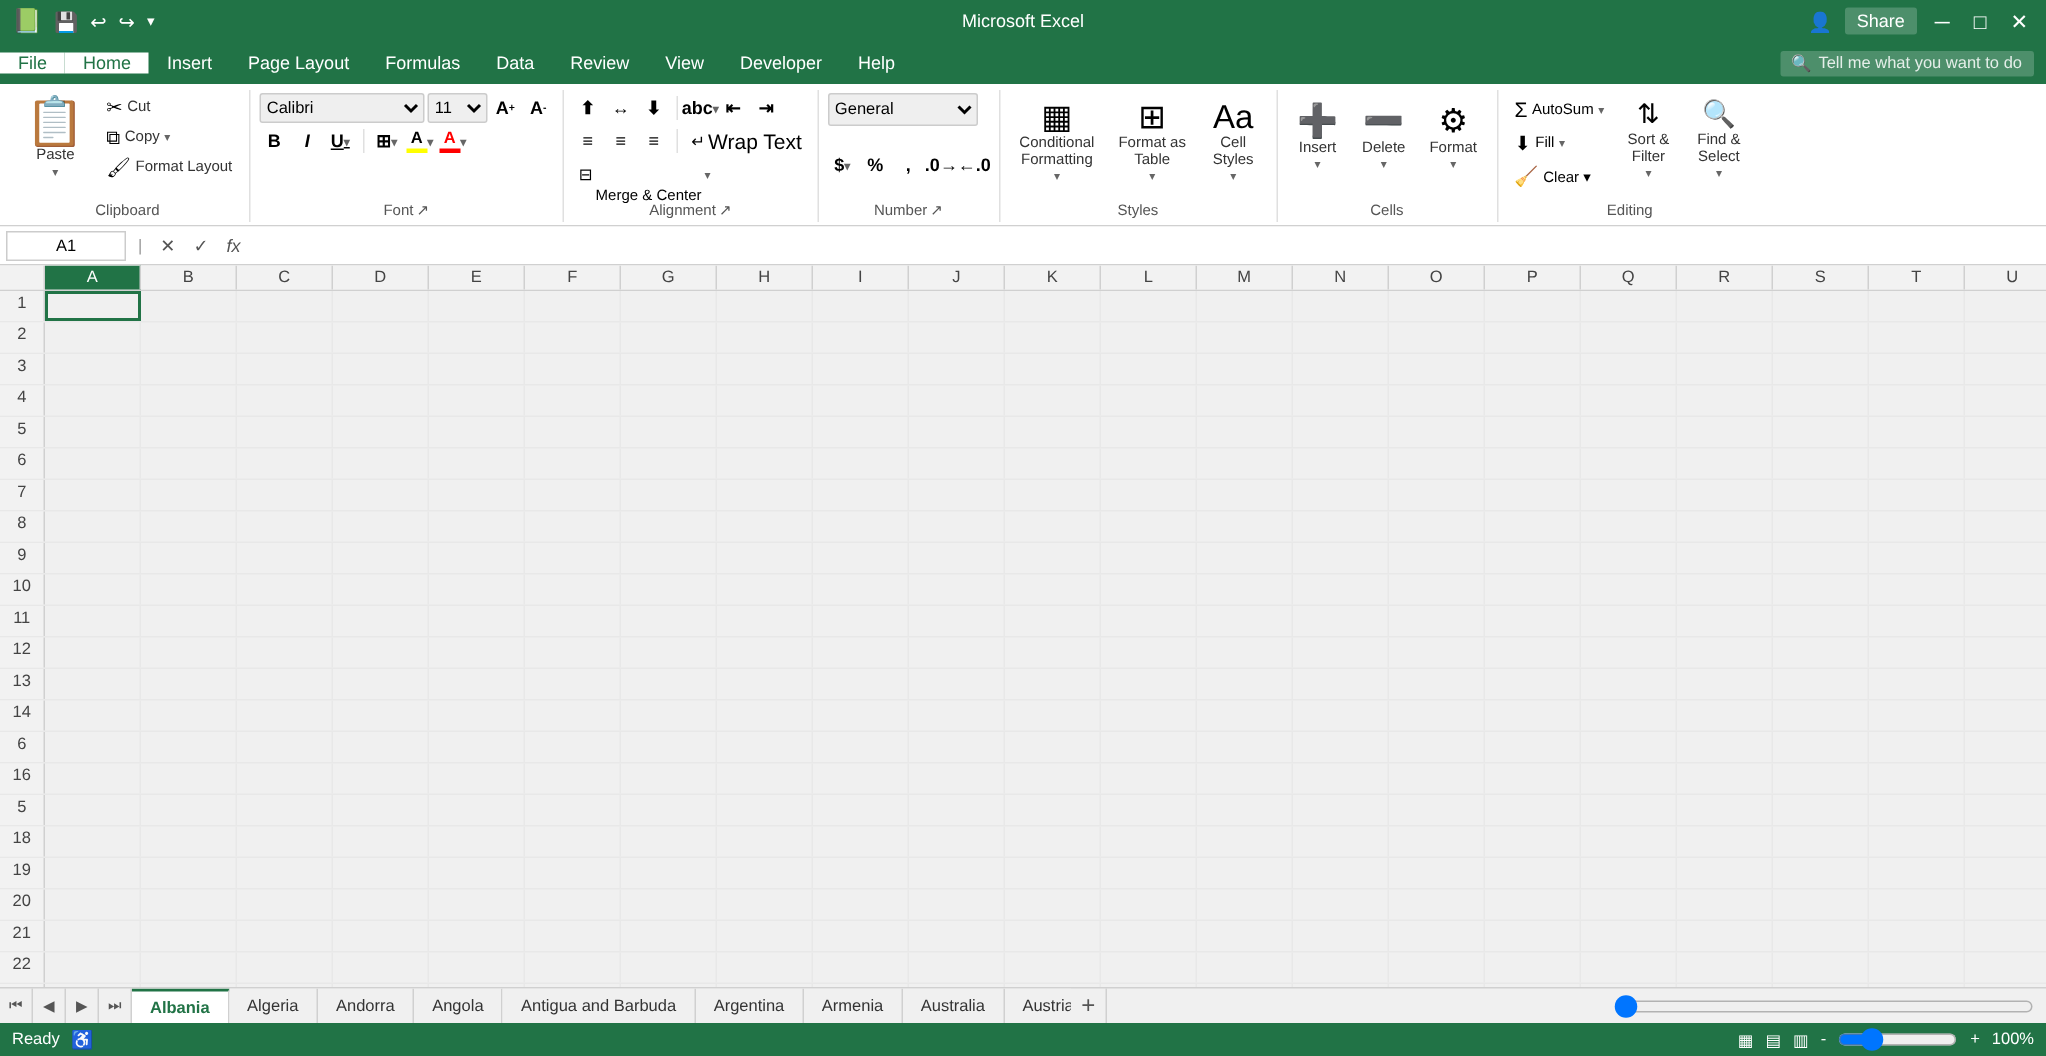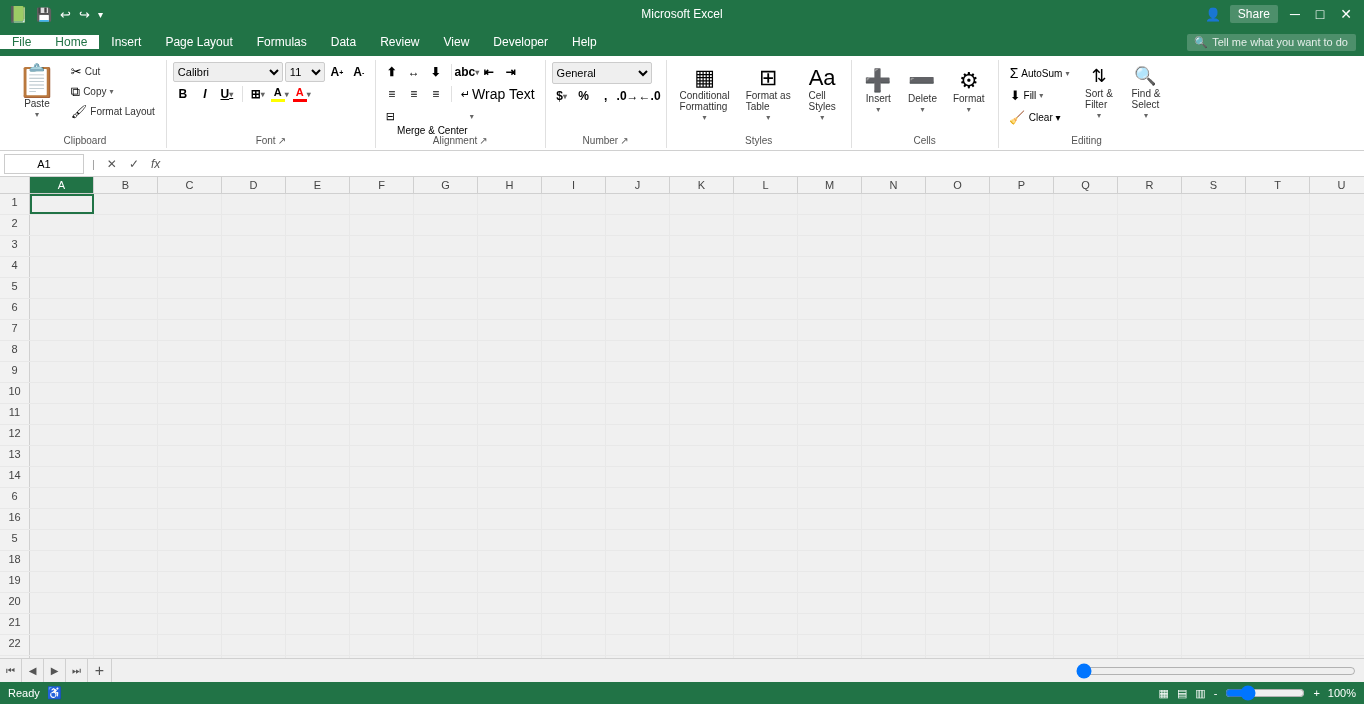--- a/index.html
+++ b/index.html
@@ -96,21 +96,21 @@
       padding: 2px 4px;
       cursor: pointer;
       border: 1px solid transparent;
       border-radius: 2px;
       min-width: 28px;
       font-size: 10px;
       gap: 1px;
       background: transparent;
     }
     .ribbon-btn .btn-icon { font-size: 16px; line-height: 1; }
-    .ribbon-btn .btn-label { font-size: 10px; color: #333; text-align: left; white-space: nowrap; }
+    .ribbon-btn .btn-label { font-size: 10px; color: #333; text-align: center; white-space: nowrap; }
     .ribbon-btn-large {
       flex-direction: column;
       min-height: 60px;
       padding: 4px 6px;
     }
     .ribbon-btn-large .btn-icon { font-size: 22px; }
 
     .ribbon-col { display: flex; flex-direction: column; gap: 1px; }
     .ribbon-row { display: flex; flex-direction: row; align-items: center; gap: 2px; }
 
@@ -502,21 +502,21 @@
           </div>
         </div>
       </div>
       <div class="ribbon-group-label">
         Alignment
         <span style="cursor:pointer;">↗</span>
       </div>
     </div>
 
     <div class="ribbon-group">
-      <div class="ribbon-group-content" style="flex-direction:column; gap:2px;">
+      <div class="ribbon-group-content" style="flex-direction:column; gap:16px;">
         <div class="ribbon-row">
           <select class="number-format-select">
             <option>General</option>
           </select>
           <span class="dropdown-arrow"></span>
         </div>
         <div class="ribbon-row">
           <div class="small-btn" title="Accounting Number Format">$<span class="dropdown-arrow">▾</span></div>
           <div class="small-btn" title="Percent Style">%</div>
           <div class="small-btn" title="Comma Style">,</div>
@@ -1201,20 +1201,32 @@
         <div class="cell"></div>
       </div>
     </div>
 </div>
 
 <div class="sheet-tabs-bar">
   <div class="sheet-nav-btn">⏮</div>
   <div class="sheet-nav-btn">◀</div>
   <div class="sheet-nav-btn">▶</div>
   <div class="sheet-nav-btn">⏭</div>
+  <div class="sheet-tabs">
+    <div class="sheet-tab active">Albania</div>
+    <div class="sheet-tab">Algeria</div>
+    <div class="sheet-tab">Andorra</div>
+    <div class="sheet-tab">Angola</div>
+    <div class="sheet-tab">Antigua and Barbuda</div>
+    <div class="sheet-tab">Argentina</div>
+    <div class="sheet-tab">Armenia</div>
+    <div class="sheet-tab">Australia</div>
+    <div class="sheet-tab">Austria</div>
+
+  </div>
   <div class="sheet-add-btn">+</div>
   <div class="sheet-tab-scroll">
     <input type="range" class="scroll-input" min="0" max="100" value="0" style="">
   </div>
 </div>
 
 <div class="status-bar">
   <div class="status-left">
     <span>Ready</span>
     <span style="font-size:12px;">♿</span>

